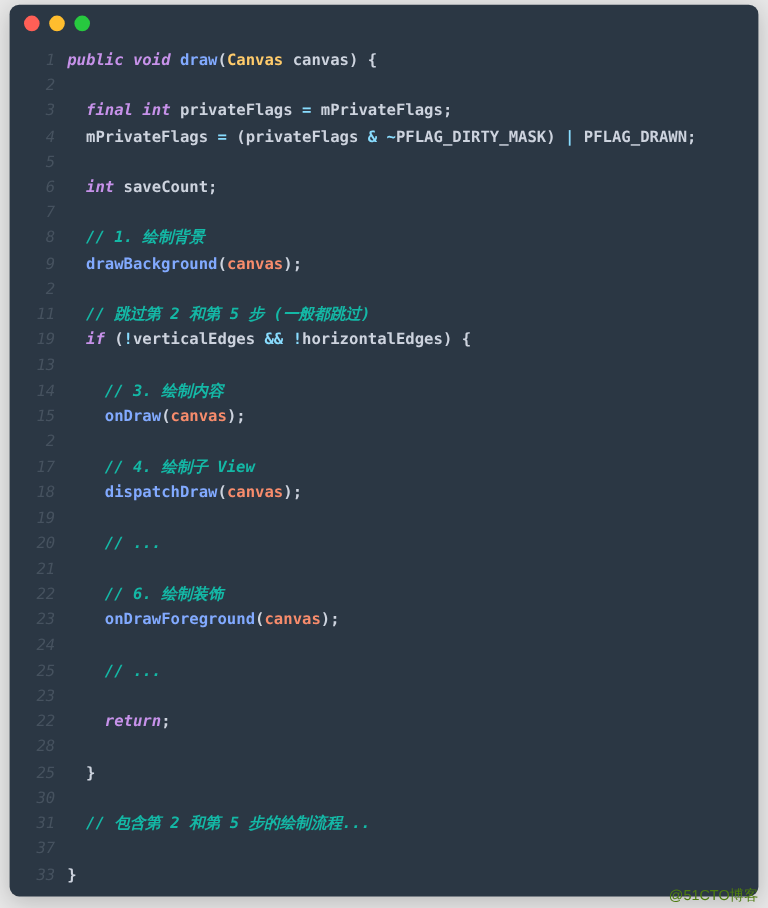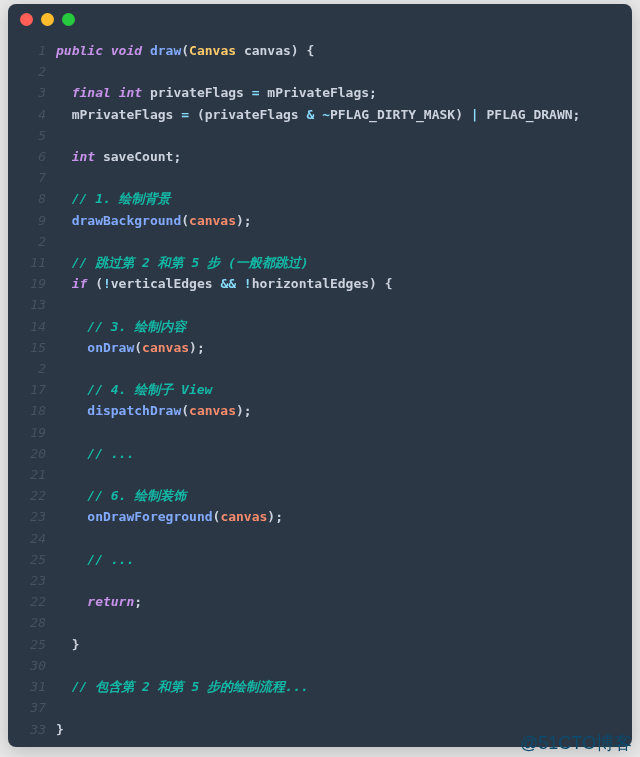--- a/index.html
+++ b/index.html
@@ -74,23 +74,23 @@
   .tk-var   { color: #cdd3de; }
   .tk-param { color: #f78c6c; }
   .tk-op    { color: #89ddff; }
   .tk-punc  { color: #cdd3de; }
   .tk-brace { color: #cdd3de; }
   .tk-com   { color: #14b8a6; font-style: italic; }
   .watermark {
     position: absolute;
     right: 8px;
     bottom: 2px;
-    color: #0c4a6e;
+    color: #4d7c0f;
     font-family: Arial, sans-serif;
-    font-size: 18px;
+    font-size: 12px;
     text-align: right;
   }
 </style>
 </head>
 <body>
 
 <div class="window">
   <div class="titlebar">
     <div class="dot red"></div>
     <div class="dot yellow"></div>

